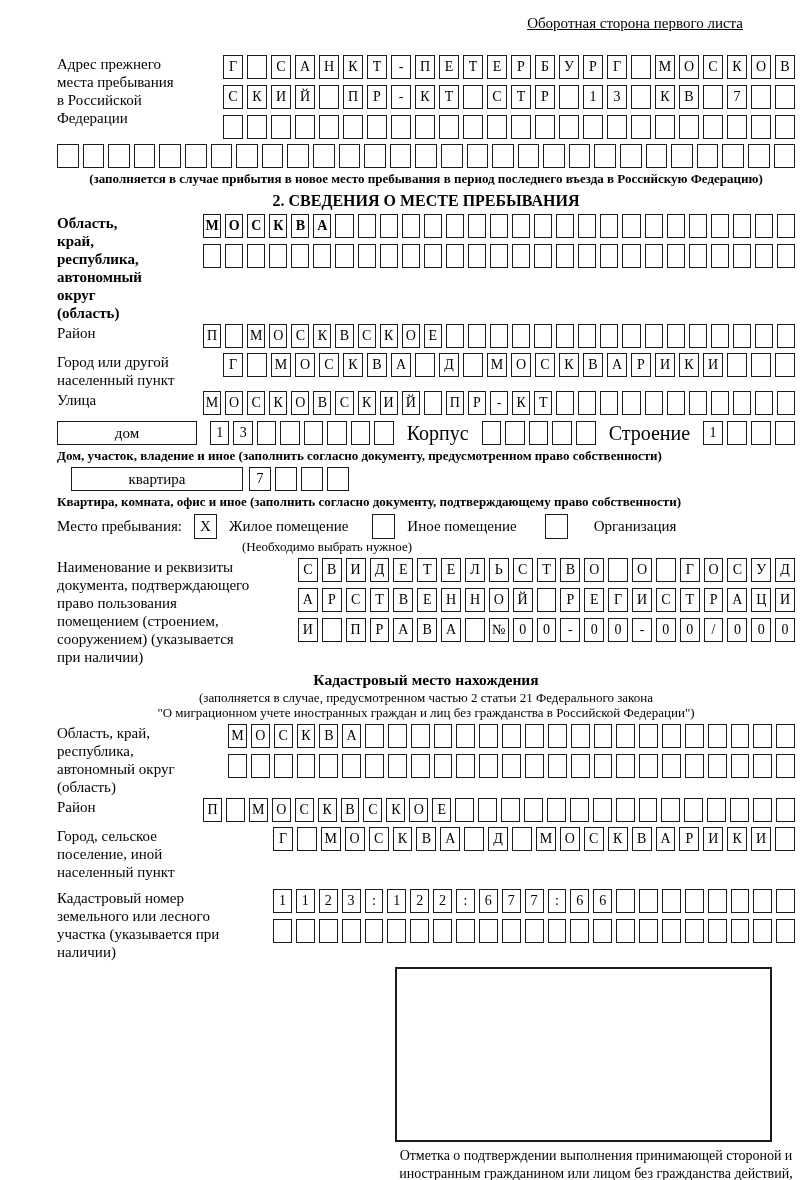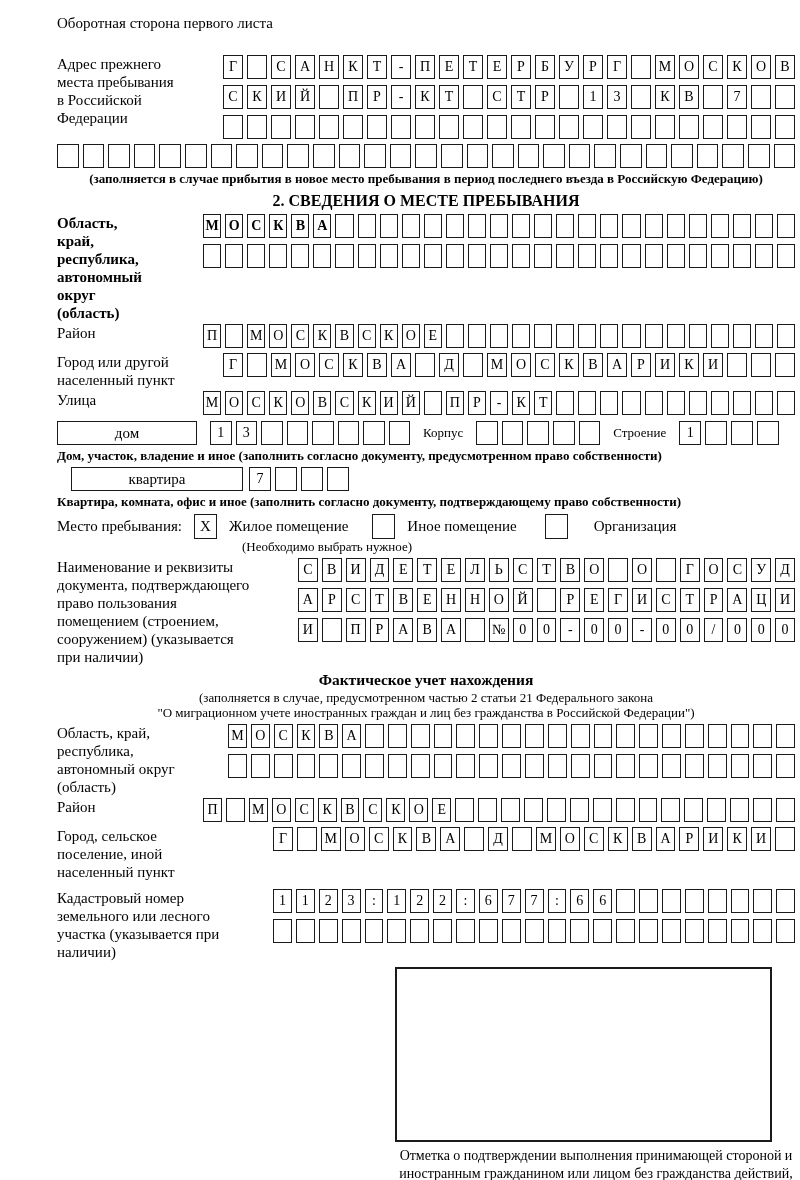--- a/index.html
+++ b/index.html
@@ -6,41 +6,41 @@
   .page{
     position:relative;
     width:800px;height:1180px;
     box-sizing:border-box;
     padding:14px 5px 0 57px;
     font-family:"Liberation Serif", serif;
     color:#000;
     overflow:hidden;
     background:#fff;
   }
-  .hdr{ text-align:left; font-size:15px; padding-right:52px; line-height:19px;}
+  .hdr{ text-align:right; font-size:15px; padding-right:52px; line-height:19px;text-decoration:underline;}
   .formline{ display:flex; align-items:flex-start;gap:48px; }
   .lbl{ flex-shrink:0; font-size:15px; line-height:18px; }
   .w98{width:98px;} .w118{width:118px;} .w123{width:123px;} .w168{width:168px;} .w193{width:193px;}
   .rows{ flex:1; display:flex; flex-direction:column; gap:6px; }
   .cellrow{ display:flex; gap:4px; width:100%; }
   .cell{
     flex:1; height:24px; box-sizing:border-box;
     border:1.7px solid #1b1b1b;
     display:flex; align-items:center; justify-content:center;
     font-size:14px; line-height:1;
   }
   .note{ font-size:13px; line-height:15px; text-align:center; }
   .h2{ font-weight:bold; font-size:16px; line-height:20px; text-align:center; }
   .h3{ font-weight:bold; font-size:15.5px; line-height:20px; text-align:center; }
   .bigbox{
     box-sizing:border-box; border:1.7px solid #1b1b1b; height:24px;
     display:flex; align-items:center; justify-content:center;
     font-size:15px; flex-shrink:0;
   }
-  .inl{ font-size:13px; line-height:24px; flex-shrink:0; }
+  .inl{ font-size:20px; line-height:24px; flex-shrink:0; }
   .chk{
     box-sizing:border-box; width:23px; height:25px; border:1.7px solid #1b1b1b;
     display:flex; align-items:center; justify-content:center; font-size:15px; flex-shrink:0;
   }
   .stayline{ display:flex; align-items:center; gap:12px; font-size:15px; }
   .stamp-wrap{ margin-left:338px; width:402px; }
   .stamp-box{ box-sizing:border-box; width:377px; height:175px; border:2px solid #1b1b1b; }
   .stamp-cap{ margin-top:5px; width:402px; font-size:14px; line-height:18px; text-align:center; }
   .mt2{margin-top:2px;} .mt3{margin-top:3px;font-weight:bold;} .mt4{margin-top:4px;} .mt5{margin-top:5px;}
   .mt6{margin-top:6px;} .mt8{margin-top:8px;} .mt22{margin-top:22px;}
@@ -456,21 +456,21 @@
           <span class="cell">0</span>
           <span class="cell">0</span>
           <span class="cell">/</span>
           <span class="cell">0</span>
           <span class="cell">0</span>
           <span class="cell">0</span>
         </div>
     </div>
   </div>
 
-  <div class="h3 mt4">Фактическое учет нахождения</div>
+  <div class="h3 mt4">Кадастровый место нахождения</div>
   <div class="note">(заполняется в случае, предусмотренном частью 2 статьи 21 Федерального закона</div>
   <div class="note">"О миграционном учете иностранных граждан и лиц без гражданства в Российской Федерации")</div>
 
   <div class="formline mt4">
     <div class="lbl w123">Область, край, республика, автономный округ (область)</div>
     <div class="rows">
       <div class="cellrow">
           <span class="cell">М</span>
           <span class="cell">О</span>
           <span class="cell">С</span>

